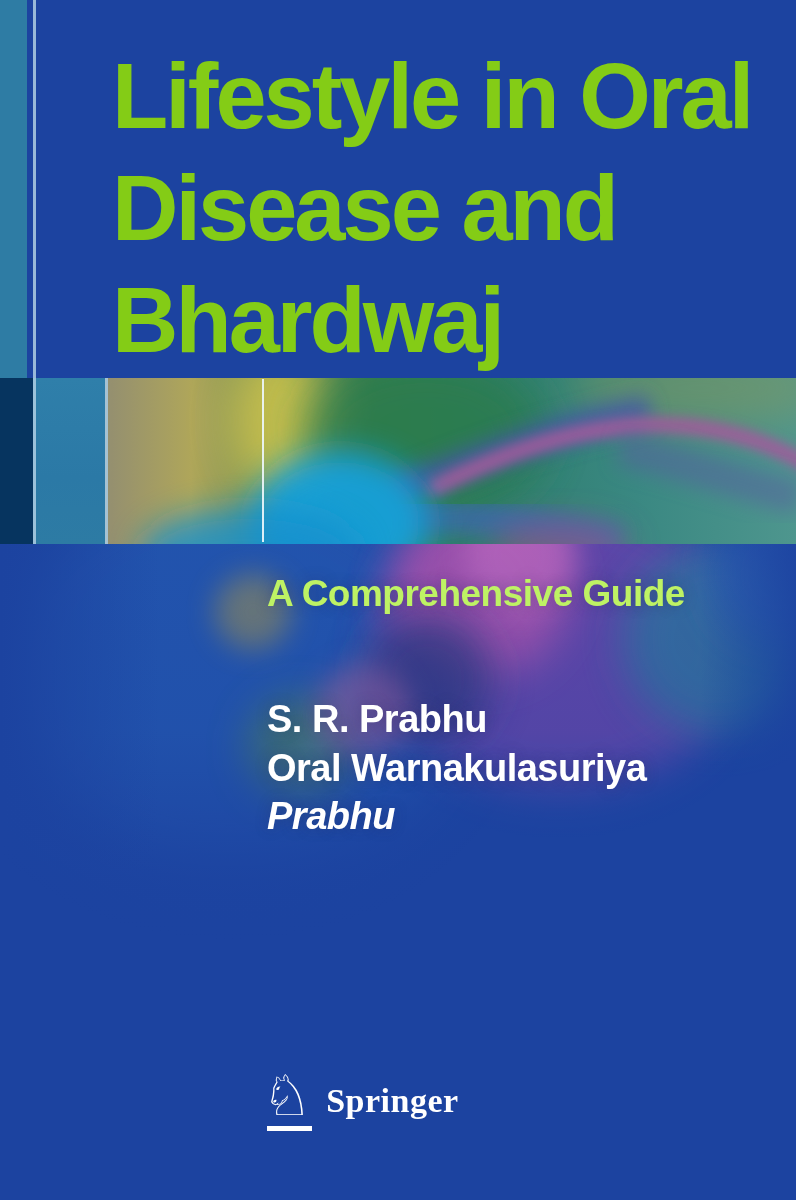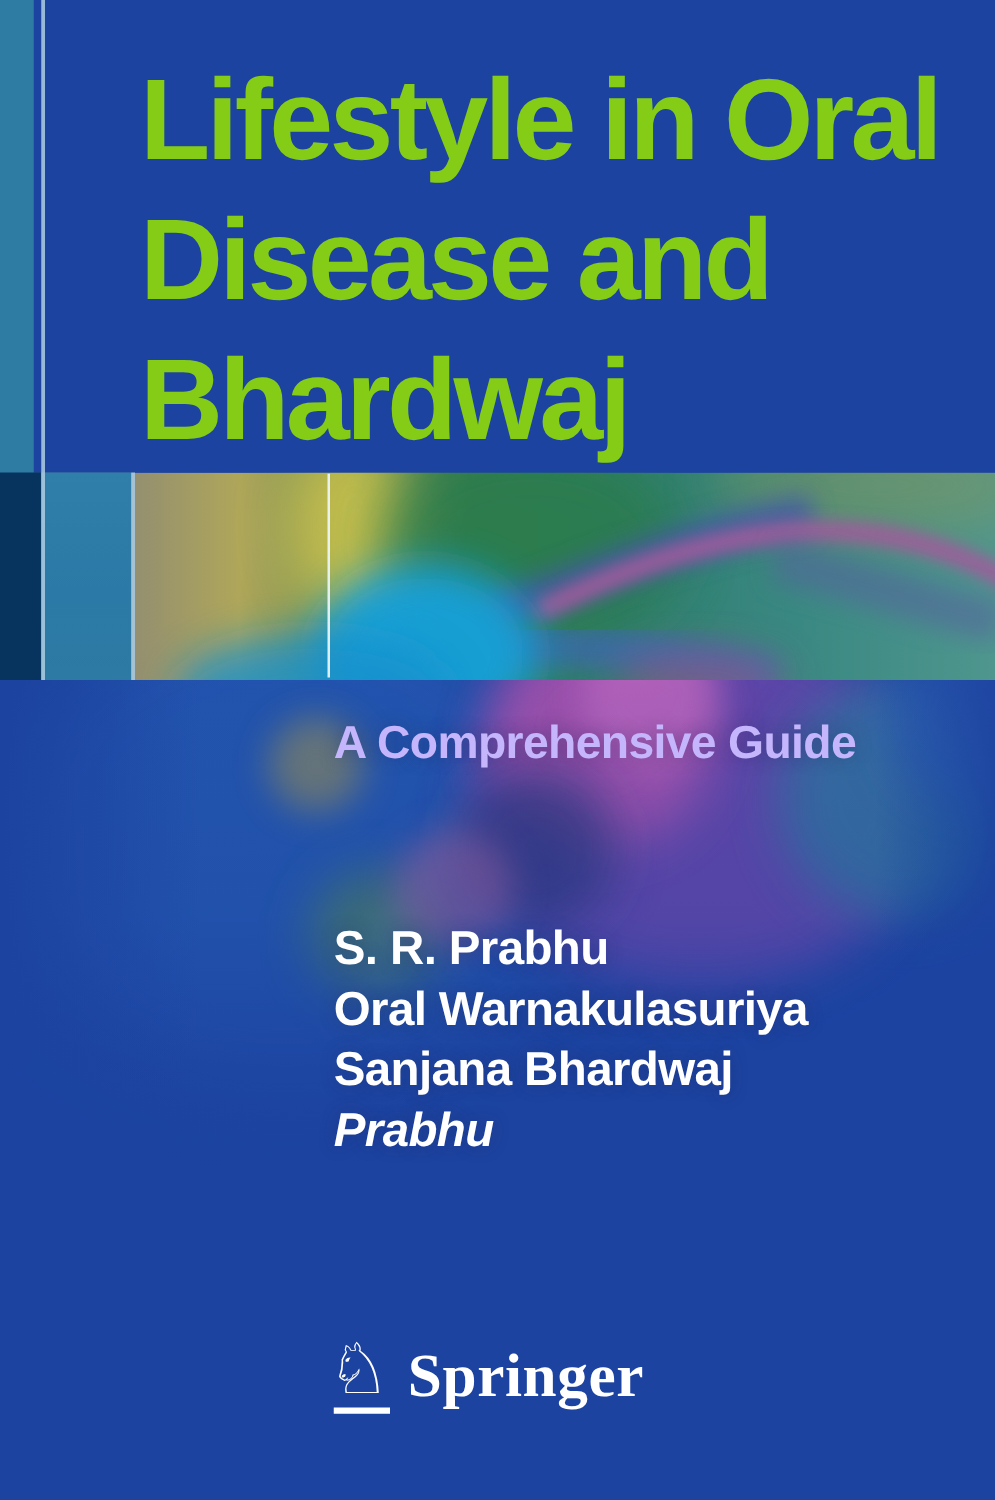--- a/index.html
+++ b/index.html
@@ -23,33 +23,33 @@
   
   .art-lower{position:absolute;left:0;top:544px;width:796px;height:470px;overflow:hidden;}
   .art-lower::after{content:"";position:absolute;inset:0;
     background:
       linear-gradient(to right,#1C43A0 0%,rgba(28,67,160,0) 20%),
       linear-gradient(to left,rgba(28,67,160,.85) 0%,rgba(28,67,160,0) 12%),
       linear-gradient(to bottom,rgba(28,67,160,.18) 0%,rgba(28,67,160,.30) 40%,rgba(28,67,160,.88) 72%,#1C43A0 90%);}
   
   .title{position:absolute;left:112px;top:40px;color:#84cc16;
     font-size:92px;line-height:112px;font-weight:700;letter-spacing:-3px;white-space:nowrap;}
-  .subtitle{position:absolute;left:267px;top:570px;color:#c4b5fd;
+  .subtitle{position:absolute;left:267px;top:570px;color:#bef264;
     font-size:37px;line-height:48px;font-weight:600;letter-spacing:-.5px;white-space:nowrap;
     text-shadow:0 0 14px rgba(40,40,90,.35);}
   .authors{position:absolute;left:267px;top:695px;color:#fff;
     font-size:38px;line-height:48.5px;font-weight:600;letter-spacing:-.5px;white-space:nowrap;
-    text-shadow:0 0 14px rgba(40,40,90,.3);margin-top:40px;}
+    text-shadow:0 0 14px rgba(40,40,90,.3);}
   .authors .editors-label{font-style:italic;}
   
   .publisher{position:absolute;left:262px;top:1068px;height:70px;display:flex;align-items:flex-start;}
   .horse{font-family:"DejaVu Sans", sans-serif;color:#fff;font-size:56px;line-height:56px;}
   .horse-underline{position:absolute;left:5px;top:58px;width:45px;height:5px;background:#fff;}
   .publisher-word{margin-left:14px;color:#fff;font-family:"Liberation Serif", serif;
-    font-weight:600;font-size:49px;line-height:66px;letter-spacing:.5px;}
+    font-weight:600;font-size:34px;line-height:66px;letter-spacing:.5px;}
 </style>
 </head>
 <body>
 
 <div class="cover">
 
   <div class="art-band">
     <svg width="796" height="166" viewBox="0 0 796 166" xmlns="http://www.w3.org/2000/svg">
       <defs>
         <linearGradient id="bandBase" x1="0" y1="0" x2="1" y2="0">
@@ -129,21 +129,20 @@
     <div>Bhardwaj</div>
   </div>
 
   <div class="subtitle">
     <div>A Comprehensive Guide</div>
   </div>
 
   <div class="authors">
     <div>S. R. Prabhu</div>
     <div>Oral Warnakulasuriya</div>
-    <div>Sanjana Bhardwaj</div>
     <div class="editors-label">Prabhu</div>
   </div>
 
   <div class="publisher">
     <span class="horse">♘</span>
     <span class="horse-underline"></span>
     <span class="publisher-word">Springer</span>
   </div>
 
 </div>

